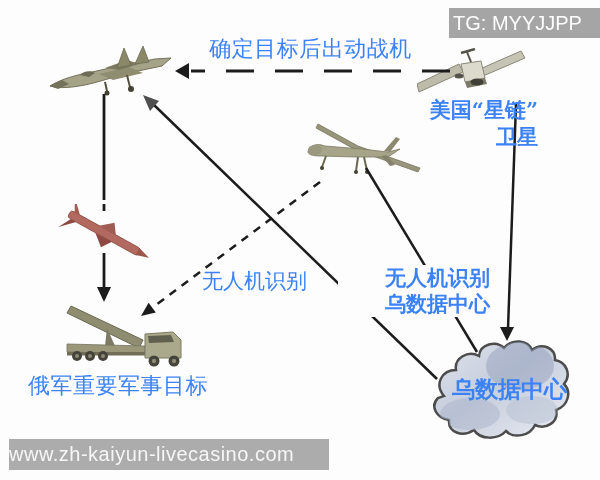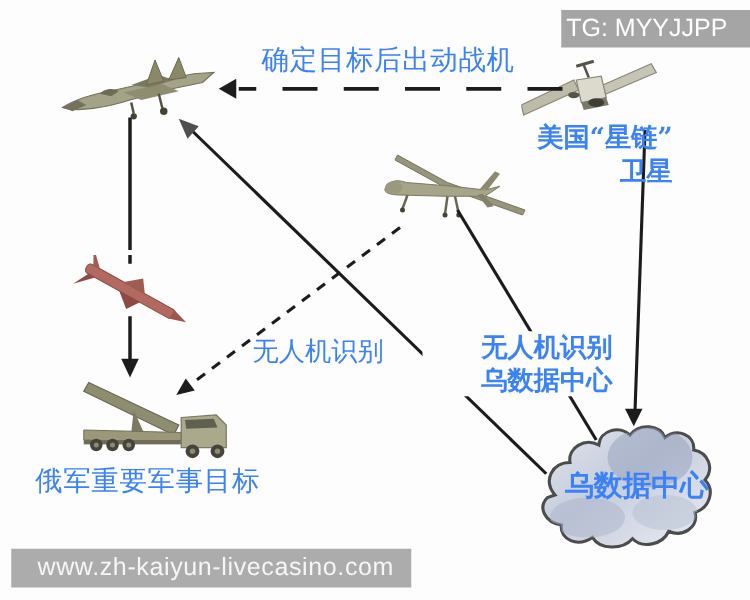--- a/index.html
+++ b/index.html
@@ -24,21 +24,21 @@
   .lbl-target{left:28px;top:373px;font-size:22px;letter-spacing:0.5px;}
   .lbl-datacenter{left:443px;top:375px;width:124px;font-size:23px;z-index:3;}
   .badge{
     position:absolute;left:449px;top:8px;width:151px;height:30px;z-index:4;
     background:#a5a5a5;color:#ffffff;font-family:"Liberation Sans","DejaVu Sans",sans-serif;
     font-size:20px;line-height:30px;padding-left:4px;box-sizing:border-box;
   }
   .watermark{
     position:absolute;left:9px;top:439px;width:320px;height:31px;z-index:4;
     background:#acacac;color:#f6f6f6;font-family:"Liberation Sans","DejaVu Sans",sans-serif;
-    font-size:20px;line-height:31px;padding-left:21px;box-sizing:border-box;letter-spacing:0.5px;
+    font-size:20px;line-height:31px;padding-left:0;box-sizing:border-box;letter-spacing:0.5px;
   }
 </style>
 </head>
 <body>
 
 <div class="stage">
 
   <svg class="fig" style="left:47px;top:44px;" width="130" height="62" viewBox="0 0 130 62">
     <path d="M3 42 C 12 36, 28 31, 45 28 L 72 22 L 108 15 L 124 14 L 115 22 L 86 28 L 57 36 C 38 42, 15 46, 3 42 Z" fill="#a4a287" stroke="#74725a" stroke-width="1"></path>
     <path d="M3 42 L15 36 L22 40 L11 45 Z" fill="#74725a"></path>

